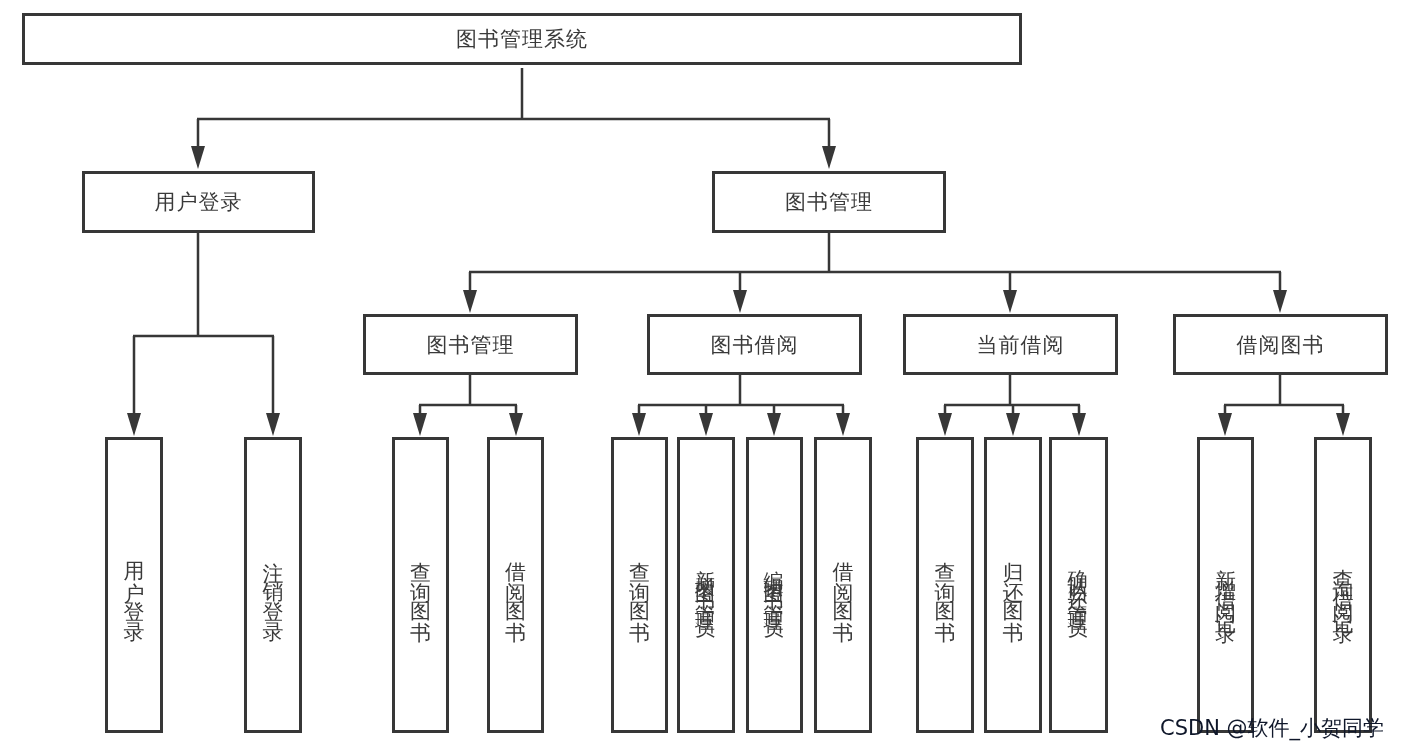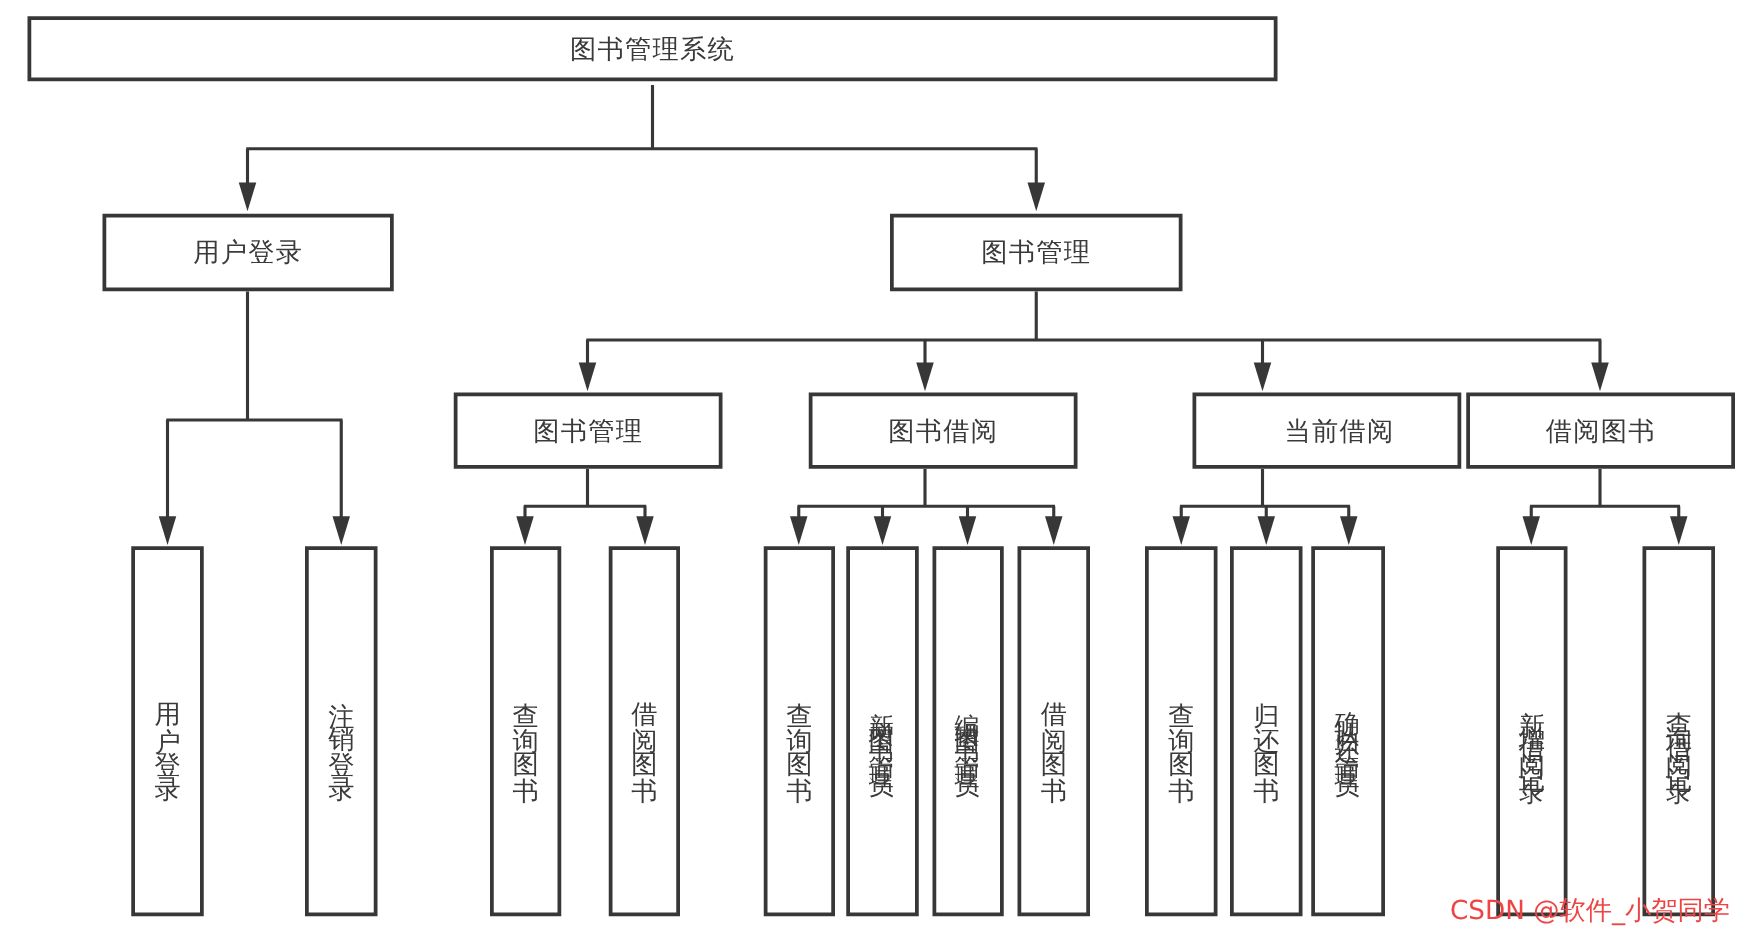--- a/index.html
+++ b/index.html
@@ -41,42 +41,42 @@
   .v4  { font-size: 21px; letter-spacing: 20px; }
   .v6  { font-size: 21px; letter-spacing: 11px; }
   .vlong { font-size: 20px; letter-spacing: 7px; }
   
   .root  { left: 22px;  top: 13px;  width: 1000px; height: 52px; }
   .l2a   { left: 82px;  top: 171px; width: 233px;  height: 62px; }
   .l2b   { left: 712px; top: 171px; width: 234px;  height: 62px; }
   .l3    { top: 314px;  height: 61px; width: 215px; }
   .l3a   { left: 363px; }
   .l3b   { left: 647px; }
-  .l3c   { left: 954px; padding-left: 20px; }
+  .l3c   { left: 903px; padding-left: 20px; }
   .l3d   { left: 1173px; }
   .leaf  { top: 437px;  height: 296px; width: 58px; }
   .lf1   { left: 105px; }
   .lf2   { left: 244px; }
   .lf3   { left: 392px; width: 57px; }
   .lf4   { left: 487px; width: 57px; }
   .lf5   { left: 611px; width: 57px; }
   .lf6   { left: 677px; }
   .lf7   { left: 746px; width: 57px; }
   .lf8   { left: 814px; }
   .lf9   { left: 916px; }
   .lf10  { left: 984px; }
   .lf11  { left: 1049px; width: 59px; }
   .lf12  { left: 1197px; width: 57px; }
   .lf13  { left: 1314px; }
   .watermark {
     position: absolute;
     left: 1160px;
     top: 714px;
     font-size: 21px;
-    color: #ef4444;
+    color: #0f172a;
     white-space: nowrap;
     z-index: 10;
   }
 </style>
 </head>
 <body>
 
 <div class="canvas">
 
   <svg class="connectors" viewBox="0 0 1405 747" xmlns="http://www.w3.org/2000/svg">

